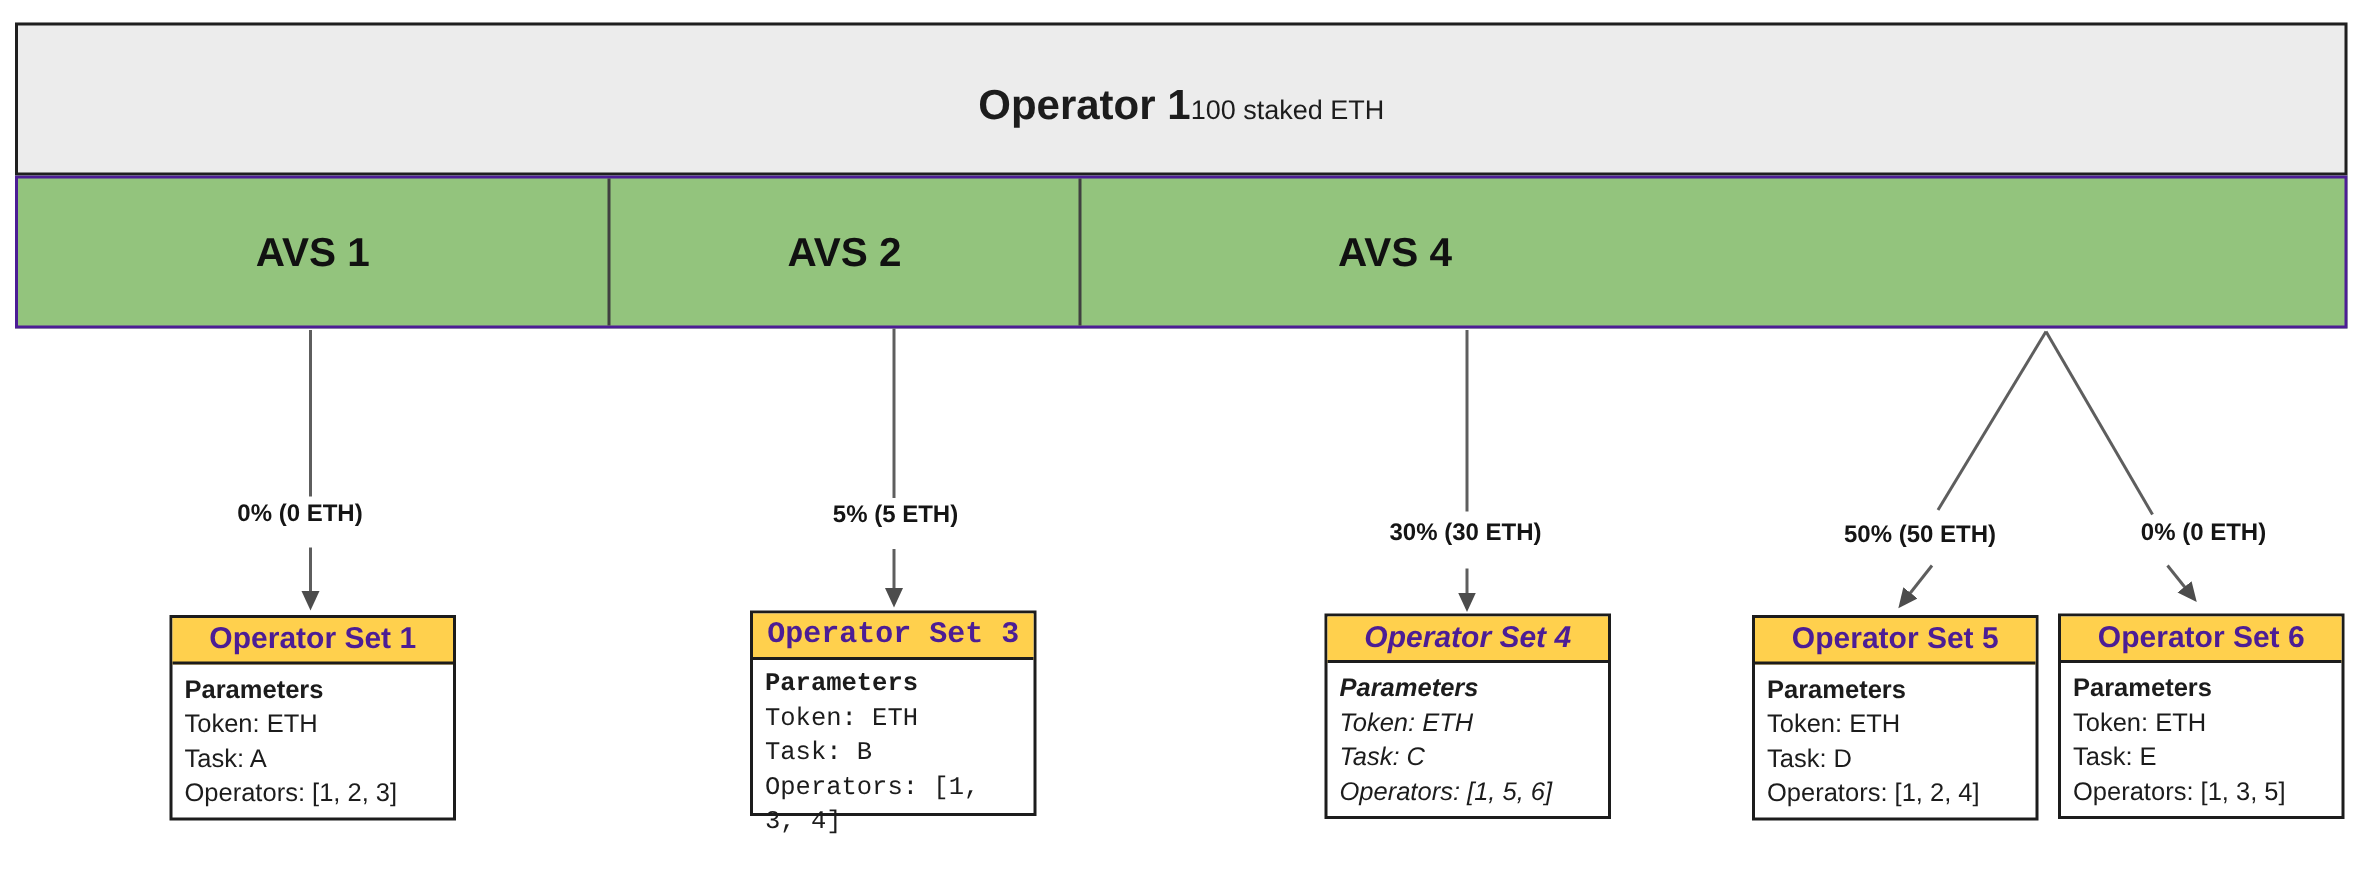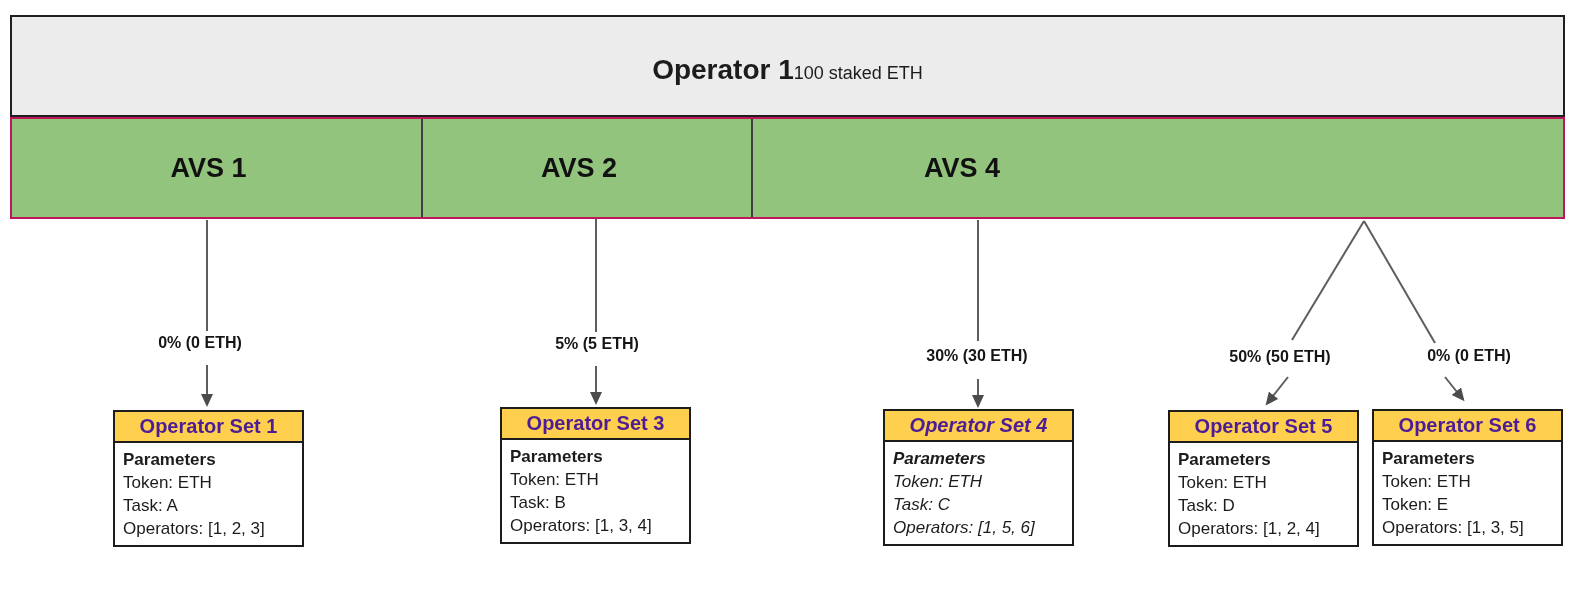--- a/index.html
+++ b/index.html
@@ -12,23 +12,22 @@
     position:absolute;left:10px;top:15px;width:1555px;height:102px;
     box-sizing:border-box;border:2px solid #1f1f1f;background:#ececec;
     display:flex;flex-direction:row;align-items:center;justify-content:center;
     padding-top:8px;
   }
   .operator-title{font-size:28px;font-weight:bold;line-height:30px;}
   .operator-subtitle{font-size:18px;line-height:22px;margin-top:6px;}
   
   .avs-row{
     position:absolute;left:10px;top:117px;width:1555px;height:102px;
-    box-sizing:border-box;border:2px solid #be185d;background:#93c47d;
+    box-sizing:border-box;border:2px solid #4c1d95;background:#93c47d;
     display:flex;
-    gap:16px;
   }
   .avs-cell{
     box-sizing:border-box;height:100%;
     display:flex;align-items:center;justify-content:center;
     font-size:27px;font-weight:bold;color:#111111;
   }
   .avs-cell + .avs-cell{border-left:2px solid #404040;}
   .avs-w1{width:393px;} .avs-w2{width:314px;} .avs-w3{width:380px;} .avs-w4{width:391px;padding-left:29px;}
   
   svg.arrows{position:absolute;left:0;top:0;width:1577px;height:597px;pointer-events:none;}
@@ -43,21 +42,21 @@
     border:2px solid #1c1c1c;background:#ffffff;
   }
   .opset-header{
     box-sizing:border-box;height:31px;background:#ffd04d;
     border-bottom:2px solid #1c1c1c;
     display:flex;align-items:center;justify-content:center;
     font-size:20px;font-weight:bold;color:#4c1d95;
   }
   .opset-body{padding:5px 8px 0 8px;font-size:17px;line-height:23px;color:#1c1c1c;}
   .param-heading{font-weight:bold;}
-  .set1{left:113px;top:410px;} .set3{left:500px;top:407px;} .set4{left:883px;top:409px;font-style:italic;}
+  .set1{left:113px;top:410px;} .set3{left:500px;top:407px;font-family:Liberation Mono, monospace;} .set4{left:883px;top:409px;font-style:italic;}
   .set5{left:1168px;top:410px;} .set6{left:1372px;top:409px;}
   .lab1{left:200px;top:334px;} .lab2{left:597px;top:335px;} .lab3{left:977px;top:347px;}
   .lab4{left:1280px;top:348px;} .lab5{left:1469px;top:347px;}
 </style>
 </head>
 <body>
 
 <div class="canvas">
 
   <div class="operator-box">
@@ -145,18 +144,18 @@
       <div>Task: D</div>
       <div>Operators: [1, 2, 4]</div>
     </div>
   </div>
 
   <div class="opset set6">
     <div class="opset-header">Operator Set 6</div>
     <div class="opset-body">
       <div class="param-heading">Parameters</div>
       <div>Token: ETH</div>
-      <div>Token: E</div>
+      <div>Task: E</div>
       <div>Operators: [1, 3, 5]</div>
     </div>
   </div>
 
 </div>
 
 </body></html>

